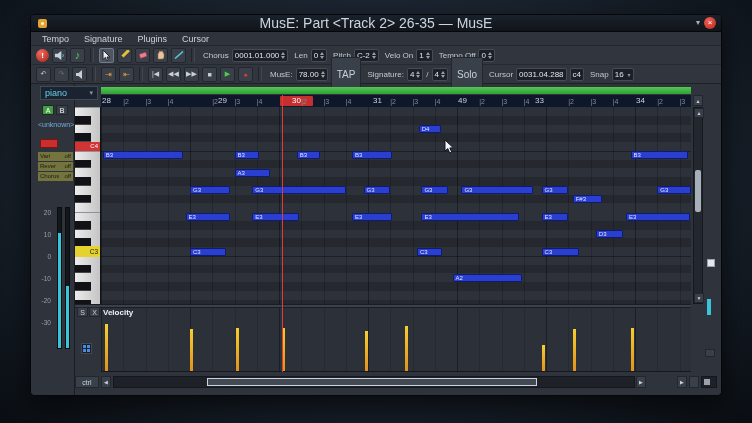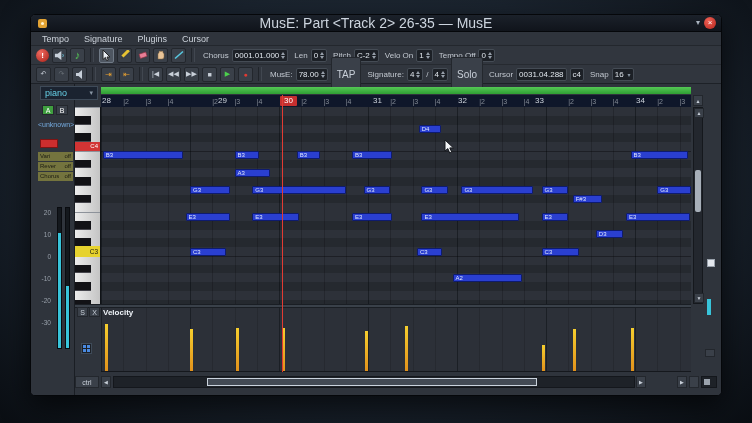--- a/index.html
+++ b/index.html
@@ -57,21 +57,21 @@
   .panel-left{position:absolute;left:0;top:69px;width:44px;height:313px;background:#2f343c;border-right:1px solid #1a1e24;box-sizing:border-box;}
   .panel-right{position:absolute;left:660px;top:69px;width:32px;height:313px;background:#2f343c;}
   .combo{position:absolute;left:9px;top:71px;width:58px;height:14px;background:#1b2330;border:1px solid #3e4a58;
          color:#66cfe6;font-size:9px;display:flex;align-items:center;justify-content:space-between;
          padding:0 4px;box-sizing:border-box;z-index:3;}
   .combo .arr{color:#8a96a4;font-size:7px;}
   .pos-strip{position:absolute;left:70px;top:72px;width:590px;height:7px;background:linear-gradient(#54c854,#2f9e34);}
   .ruler{position:absolute;left:70px;top:80px;width:590px;height:16px;background:#0f172a;border-bottom:1px solid #15181d;
          overflow:hidden;box-sizing:border-box;}
   .bar-num{position:absolute;top:1px;font-size:8px;line-height:10px;color:#ced4dc;}
-  .bar-num.current{background:#c62f2f;color:#fff;padding:0 4px;border-radius:1px;}
+  .bar-num.current{background:#c62f2f;color:#fff;padding:0 12px;border-radius:1px;}
   .beat-num{position:absolute;top:2px;font-size:7px;line-height:9px;color:#848b95;}
 
   .keyboard{position:absolute;left:44px;top:92px;width:26px;height:197px;
             background:linear-gradient(90deg,#ececec,#c4c4c4);border-right:1px solid #101317;overflow:hidden;box-sizing:border-box;}
   .black-key{position:absolute;left:0;width:16px;height:8.75px;background:#121216;border-bottom:1px solid #45454c;box-sizing:border-box;}
   .key-line{position:absolute;left:0;width:100%;height:1px;background:#8d929a;}
   .key-red{position:absolute;left:0;width:100%;height:8.75px;background:#d23434;color:#fff;
            font-size:6px;line-height:9px;text-align:right;padding-right:2px;box-sizing:border-box;}
   .key-yellow{position:absolute;left:0;width:100%;height:11px;background:#e6d22e;color:#1c1c10;
               font-size:6.5px;line-height:11px;text-align:right;padding-right:2px;box-sizing:border-box;}
@@ -306,21 +306,21 @@
         <div class="beat-num" style="left: 133.5px;">|3</div>
         <div class="beat-num" style="left: 155.75px;">|4</div>
         <div class="bar-num current" style="left: 179px;">30</div>
         <div class="beat-num" style="left: 200.25px;">|2</div>
         <div class="beat-num" style="left: 222.5px;">|3</div>
         <div class="beat-num" style="left: 244.75px;">|4</div>
         <div class="bar-num" style="left: 272px;">31</div>
         <div class="beat-num" style="left: 289.25px;">|2</div>
         <div class="beat-num" style="left: 311.5px;">|3</div>
         <div class="beat-num" style="left: 333.75px;">|4</div>
-        <div class="bar-num" style="left: 357px;">32</div>
+        <div class="bar-num" style="left: 357px;">49</div>
         <div class="beat-num" style="left: 378.25px;">|2</div>
         <div class="beat-num" style="left: 400.5px;">|3</div>
         <div class="beat-num" style="left: 422.75px;">|4</div>
         <div class="bar-num" style="left: 434px;">33</div>
         <div class="beat-num" style="left: 467.25px;">|2</div>
         <div class="beat-num" style="left: 489.5px;">|3</div>
         <div class="beat-num" style="left: 511.75px;">|4</div>
         <div class="bar-num" style="left: 535px;">34</div>
         <div class="beat-num" style="left: 556.25px;">|2</div>
         <div class="beat-num" style="left: 578.5px;">|3</div>

